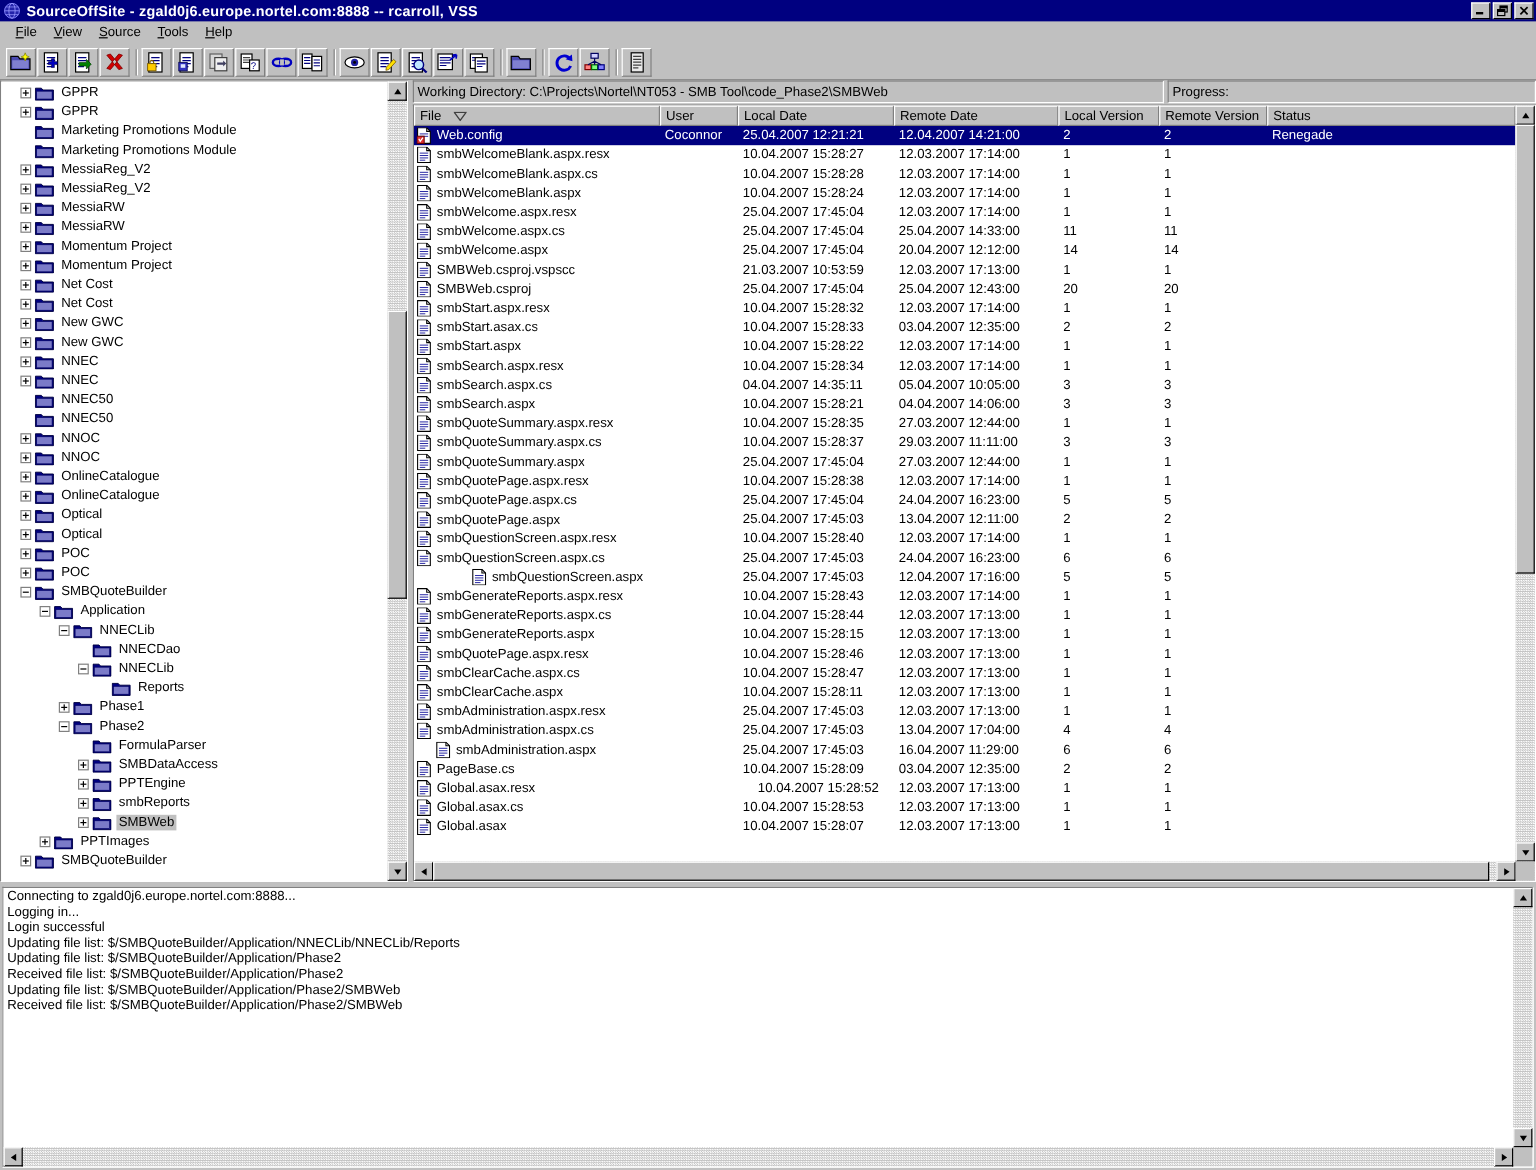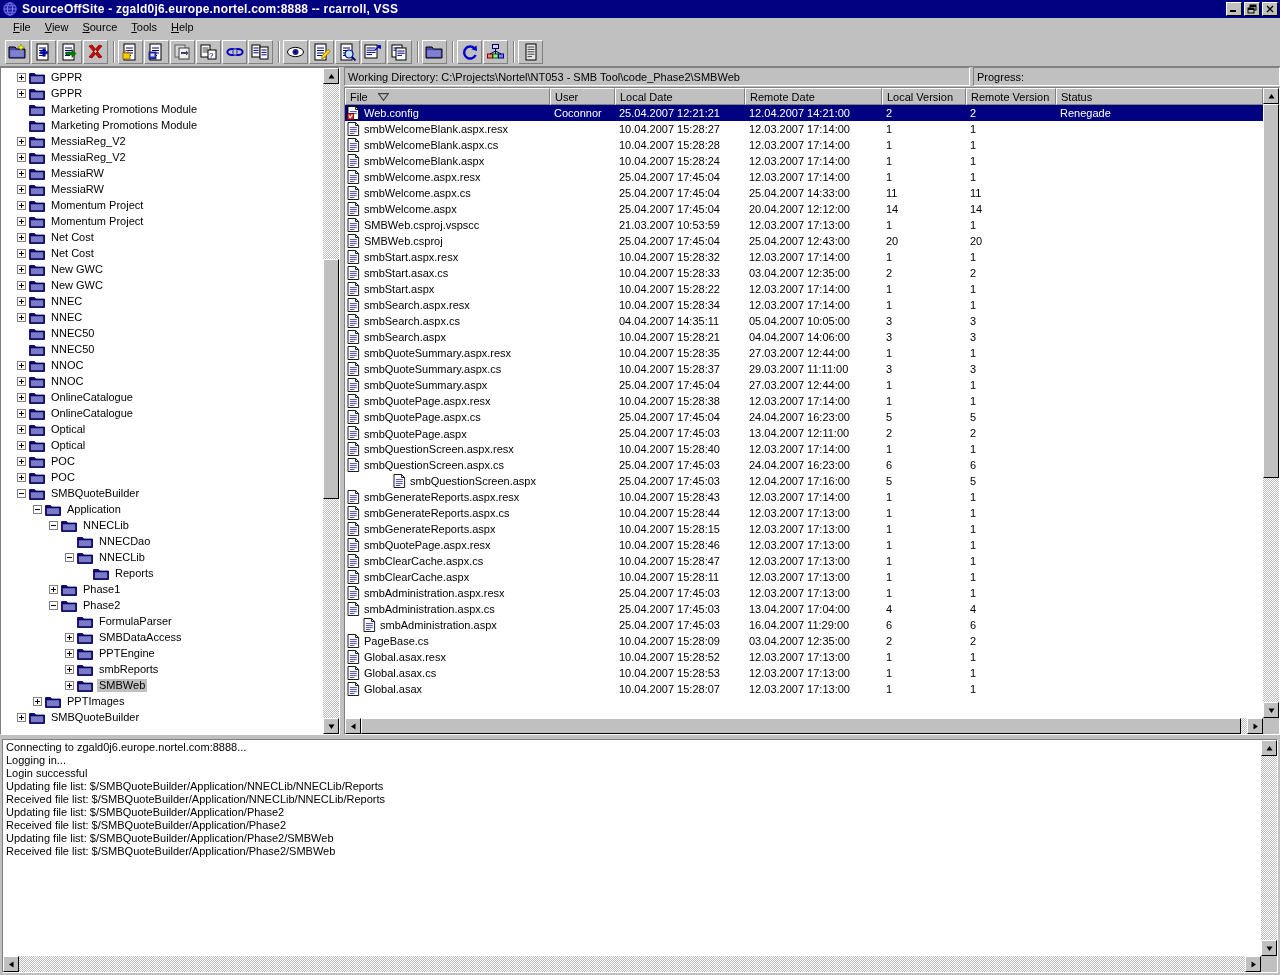--- a/index.html
+++ b/index.html
@@ -1579,21 +1579,21 @@
                         <path d="M1 0.5 L8.6 0.5 L11.6 3.5 L11.6 13.5 L1 13.5 Z" fill="#ffffff" stroke="#000000" stroke-width="0.9"></path>
                         <path d="M8.6 0.5 L8.6 3.5 L11.6 3.5" fill="none" stroke="#000000" stroke-width="0.9"></path>
                         <line x1="2.8" y1="5.6" x2="9.8" y2="5.6" stroke="#2020a0" stroke-width="0.8"></line>
                         <line x1="2.8" y1="7.6" x2="9.8" y2="7.6" stroke="#2020a0" stroke-width="0.8"></line>
                         <line x1="2.8" y1="9.6" x2="9.8" y2="9.6" stroke="#2020a0" stroke-width="0.8"></line>
                         <line x1="2.8" y1="11.5" x2="7.4" y2="11.5" stroke="#2020a0" stroke-width="0.8"></line>
                       </svg></span>
                     <span class="fname">Global.asax.resx</span>
                   </div>
                   <div class="fc" style="width: 65px;"></div>
-                  <div class="fc" style="width: 130px;">10.04.2007 15:28:52</div>
+                  <div class="fc" style="width: 130px; text-align: center;">10.04.2007 15:28:52</div>
                   <div class="fc" style="width: 137px;">12.03.2007 17:13:00</div>
                   <div class="fc" style="width: 84px;">1</div>
                   <div class="fc" style="width: 90px;">1</div>
                   <div class="fc" style="width: 204px; flex: 1 1 auto;"></div>
                 </div>
                 <div class="frow">
                   <div class="fc name" style="width: 205px;">
                     <span class="ficon"><svg width="13" height="14" viewBox="0 0 13 14">
                         <path d="M1 0.5 L8.6 0.5 L11.6 3.5 L11.6 13.5 L1 13.5 Z" fill="#ffffff" stroke="#000000" stroke-width="0.9"></path>
                         <path d="M8.6 0.5 L8.6 3.5 L11.6 3.5" fill="none" stroke="#000000" stroke-width="0.9"></path>
@@ -1671,21 +1671,20 @@
 
   <div class="logsplit"></div>
 
   <div class="log-outer">
     <div class="log-body-row">
       <div class="logtext" id="logtext">
           <div class="logline">Connecting to zgald0j6.europe.nortel.com:8888...</div>
           <div class="logline">Logging in...</div>
           <div class="logline">Login successful</div>
           <div class="logline">Updating file list: $/SMBQuoteBuilder/Application/NNECLib/NNECLib/Reports</div>
-          <div class="logline">Received file list: $/SMBQuoteBuilder/Application/NNECLib/NNECLib/Reports</div>
           <div class="logline">Updating file list: $/SMBQuoteBuilder/Application/Phase2</div>
           <div class="logline">Received file list: $/SMBQuoteBuilder/Application/Phase2</div>
           <div class="logline">Updating file list: $/SMBQuoteBuilder/Application/Phase2/SMBWeb</div>
           <div class="logline">Received file list: $/SMBQuoteBuilder/Application/Phase2/SMBWeb</div>
         </div>
       <div class="vscroll">
         <div class="sbtn">
           <svg width="7" height="7" viewBox="0 0 7 7">
               <path d="M3.5 1 L6.5 5.5 L0.5 5.5 Z" fill="#000"></path>
             </svg>

